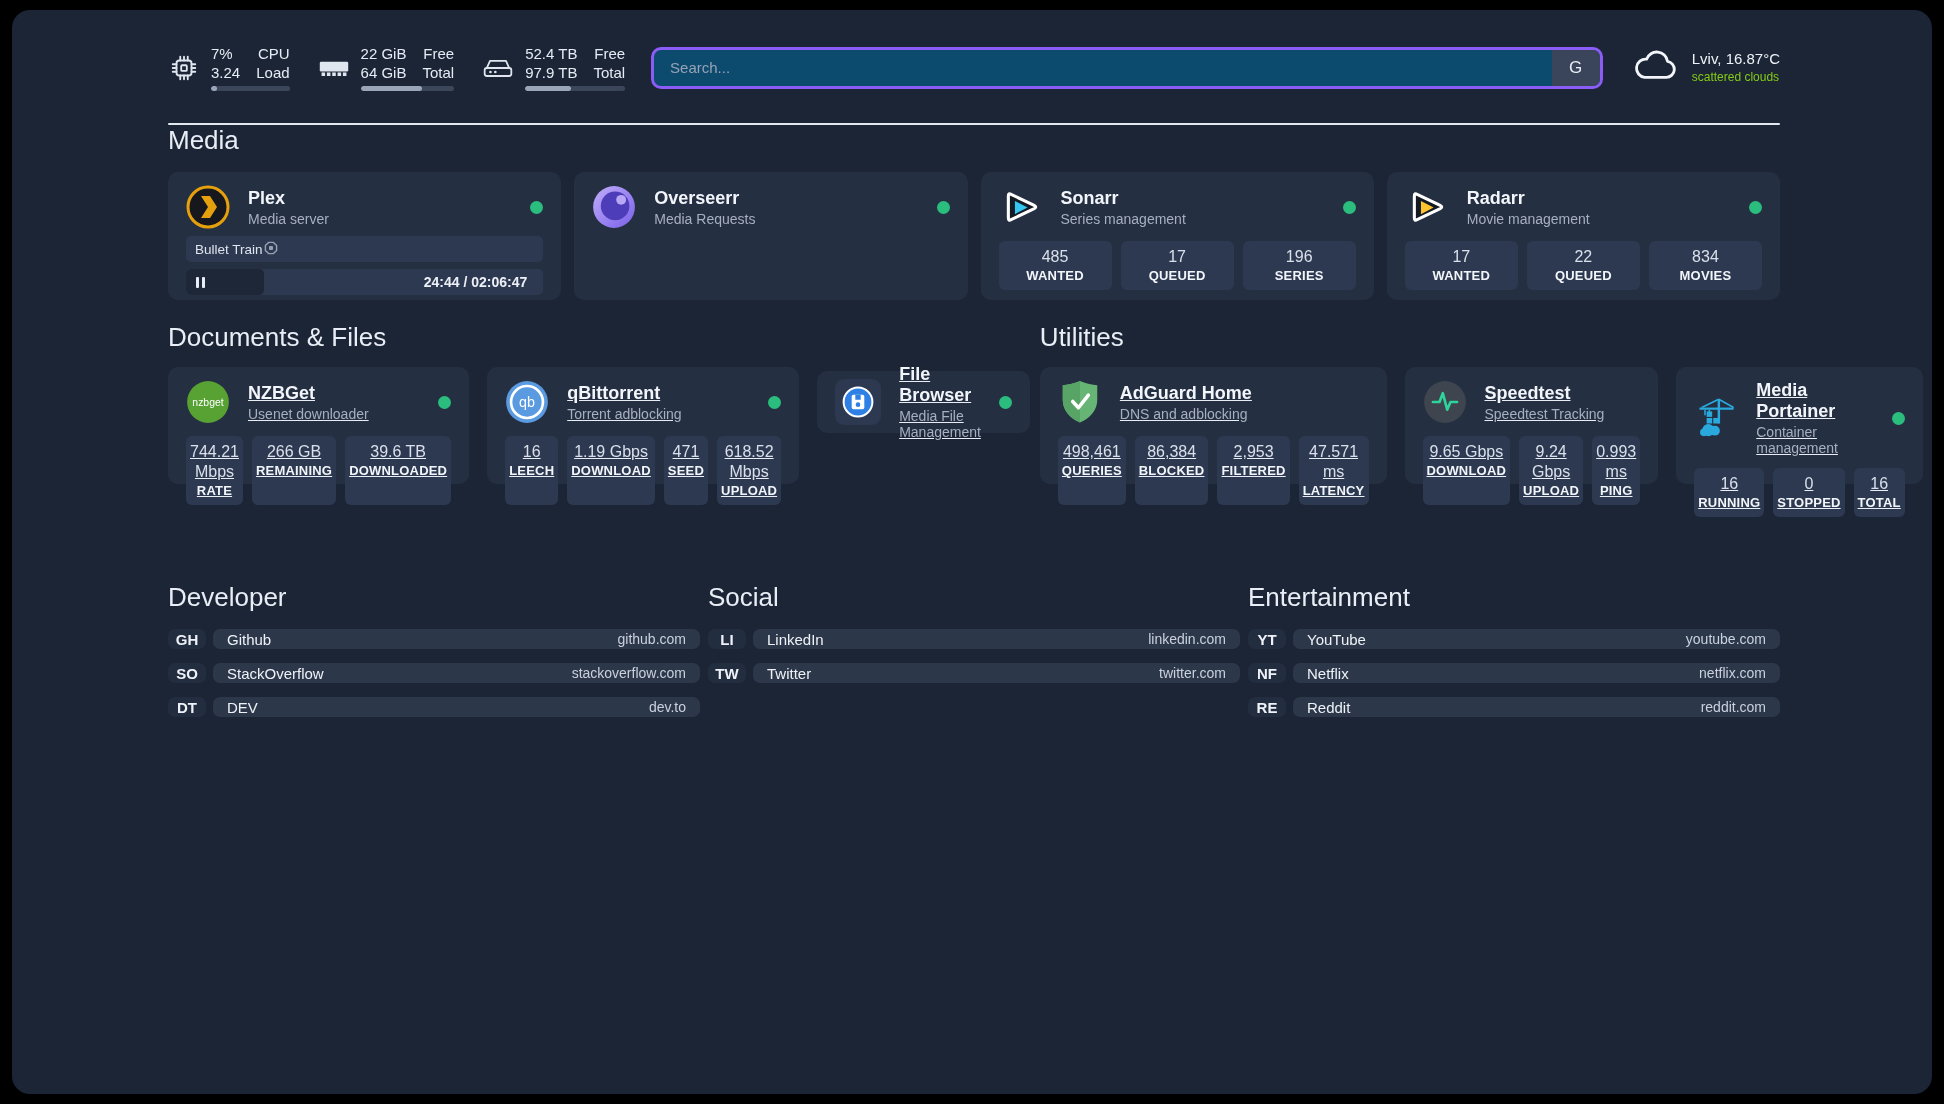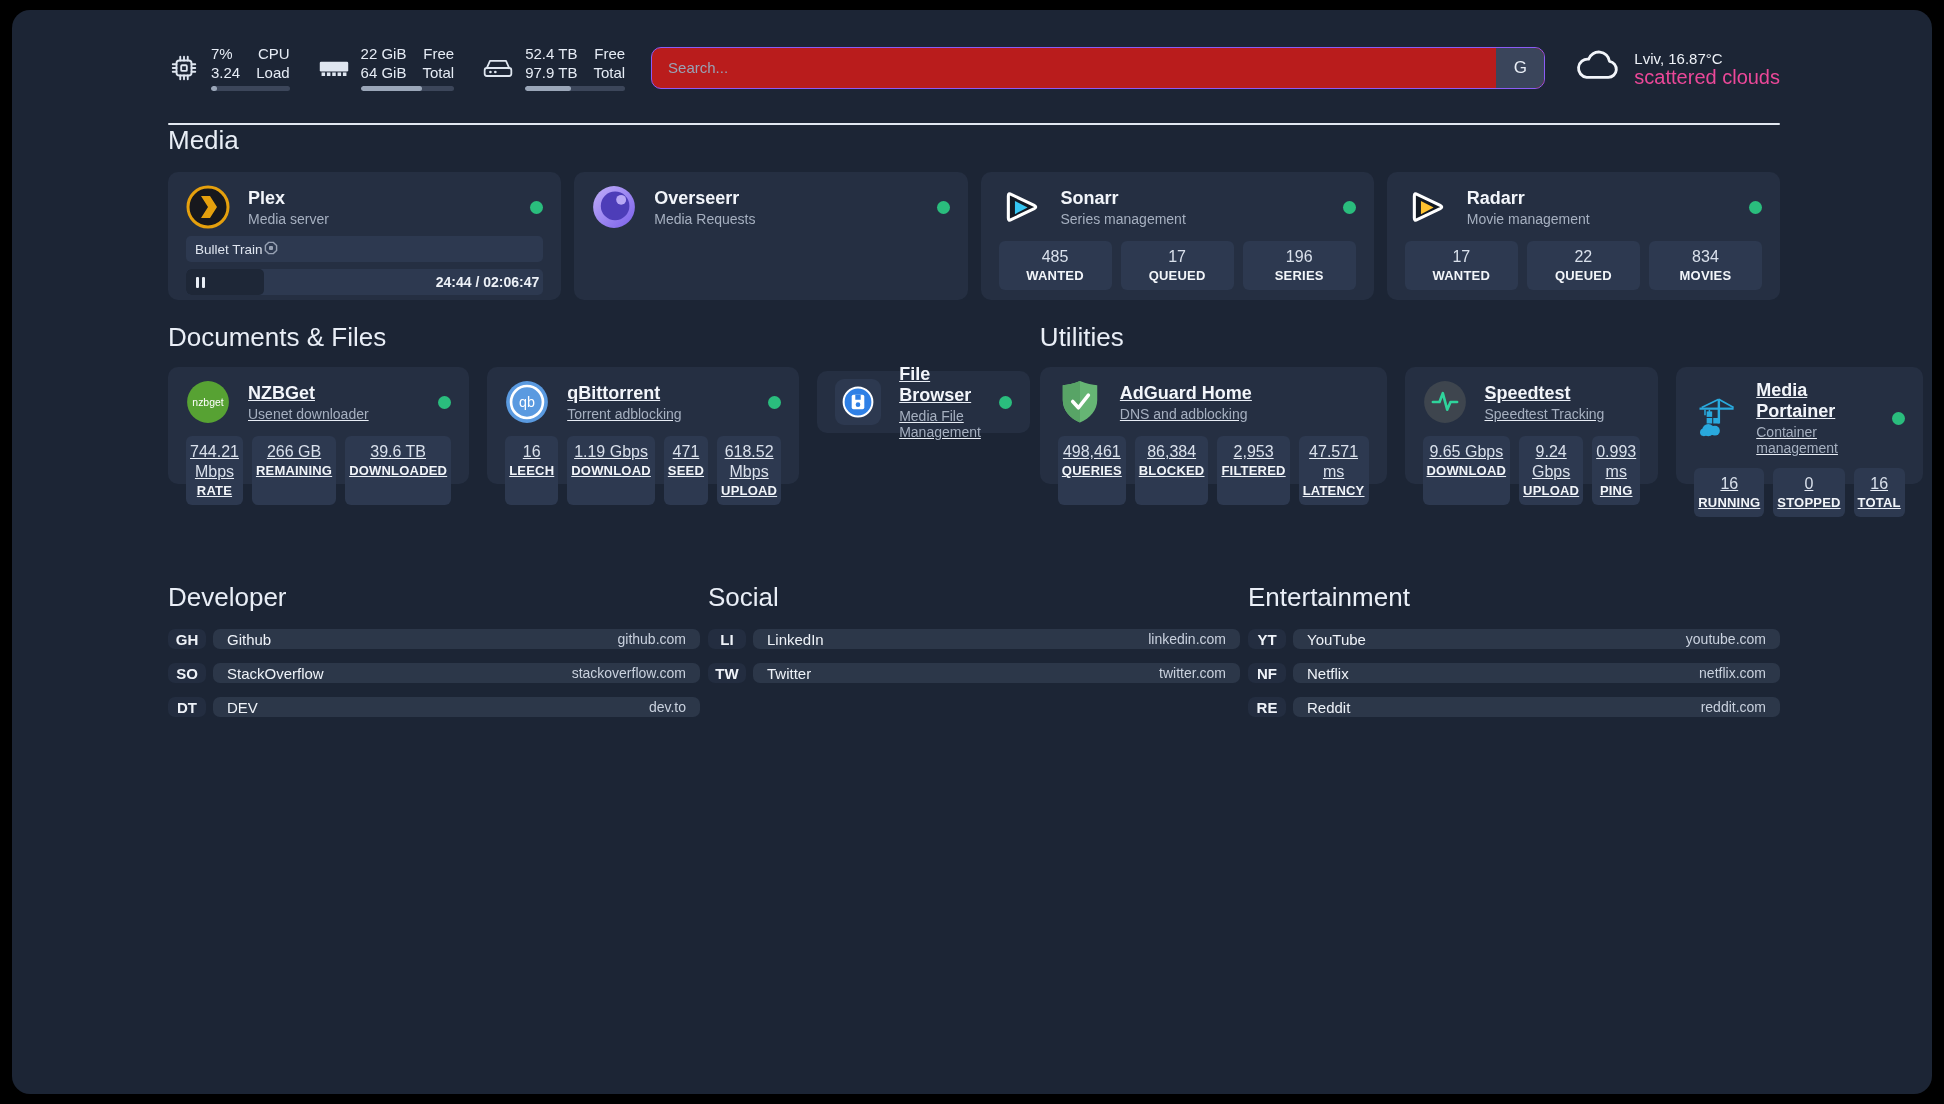--- a/index.html
+++ b/index.html
@@ -16,29 +16,29 @@
   .hstats{display:flex;gap:28px;align-items:center;flex:0 0 auto;}
   .hstat{display:flex;gap:11px;align-items:center;}
   .hstat-icon{width:32px;height:32px;display:flex;align-items:center;justify-content:center;flex:0 0 auto;}
   .hstat-body{display:flex;flex-direction:column;}
   .hstat-rows{display:flex;gap:16px;font-size:15px;line-height:19px;color:#e6ecf5;}
   .hcol{display:flex;flex-direction:column;}
   .hcol.labs{align-items:flex-end;}
   .hbar{margin-top:4px;height:5px;border-radius:3px;background:#3c465a;overflow:hidden;}
   .hbar-fill{display:block;height:100%;background:#9aa6b8;border-radius:3px;}
 
-  .search{flex:1;margin:0 30px 0 26px;display:flex;height:42px;border:1px solid #8b5cf6;border-radius:10px;background:#b91c1c;overflow:hidden;}
+  .search{flex:1;margin:0 30px 0 26px;display:flex;height:42px;border:3px solid #8b5cf6;border-radius:10px;background:#0c4a6e;overflow:hidden;}
   .search input{flex:1;background:transparent;border:none;color:#e9eef6;padding:0 16px;font-size:15px;outline:none;font-family:inherit;}
   .search input::placeholder{color:#98a3b6;}
   .g-btn{width:48px;background:#3a455b;color:#e9eef6;border:none;font-size:17px;font-family:inherit;cursor:pointer;}
 
   .weather{display:flex;gap:13px;align-items:center;flex:0 0 auto;}
   .weather-text{display:flex;flex-direction:column;line-height:19px;}
   .weather-loc{font-size:15px;color:#eef2f8;}
-  .weather-cond{font-size:20px;color:#ec4899;}
+  .weather-cond{font-size:12px;color:#84cc16;}
 
   .divider{margin-top:32px;height:2px;background:#e2e8f1;border-radius:1px;}
 
   
   h2.section{font-size:26px;font-weight:500;color:#e9eef6;margin:0;}
   .media-title{margin-top:70px;}
   .media-grid{margin-top:16px;display:grid;grid-template-columns:repeat(4,1fr);gap:13px;}
   .mid-grid{margin-top:0;display:grid;grid-template-columns:1fr 1fr;gap:10px;align-items:start;}
   .mid-grid h2{margin-top:22px;margin-bottom:14px;}
   .col-stack{display:flex;flex-direction:row;gap:18px;text-decoration:underline;}
@@ -59,21 +59,21 @@
   .stats{display:flex;gap:9px;margin-top:12px;}
   .stat{flex:1;background:#2d3950;border-radius:6px;text-align:center;padding:6px 4px 7px;}
   .stat-value{font-size:16px;color:#d9e0eb;line-height:20px;}
   .stat-label{font-size:13px;font-weight:700;color:#f2f5f9;margin-top:1px;letter-spacing:.2px;}
 
   
   .player-row{background:#2d3950;border-radius:5px;height:26px;display:flex;align-items:center;padding:0 9px;margin-top:7px;font-size:13.5px;color:#dfe5ef;}
   .player-row.r2{padding:0;overflow:hidden;}
   .pause-pill{width:78px;height:26px;background:#1e2737;border-radius:5px;display:flex;align-items:center;padding-left:10px;gap:3px;border:none;cursor:pointer;}
   .pause-pill i{display:block;width:3px;height:11px;background:#e9eef6;border-radius:1px;}
-  .time{margin-left:auto;padding-right:4px;font-size:14px;font-weight:700;color:#edf1f7;}
+  .time{margin-left:auto;padding-right:16px;font-size:14px;font-weight:700;color:#edf1f7;}
 
   
   .bottom-grid{margin-top:98px;display:grid;grid-template-columns:repeat(3,1fr);gap:8px;align-items:start;}
   .bottom-grid h2{margin-bottom:16px;}
   .links{display:flex;flex-direction:column;gap:14px;}
   .link-row{display:flex;gap:7px;height:20px;cursor:pointer;}
   .link-prefix{width:38px;background:#232d40;border-radius:7px;display:flex;align-items:center;justify-content:center;font-weight:700;font-size:15px;color:#eef2f8;flex:0 0 auto;}
   .link-bar{flex:1;background:#2c3749;border-radius:7px;display:flex;align-items:center;justify-content:space-between;padding:0 14px;}
   .link-name{font-size:15px;color:#eef2f8;}
   .link-url{font-size:14px;color:#c9d1de;}

